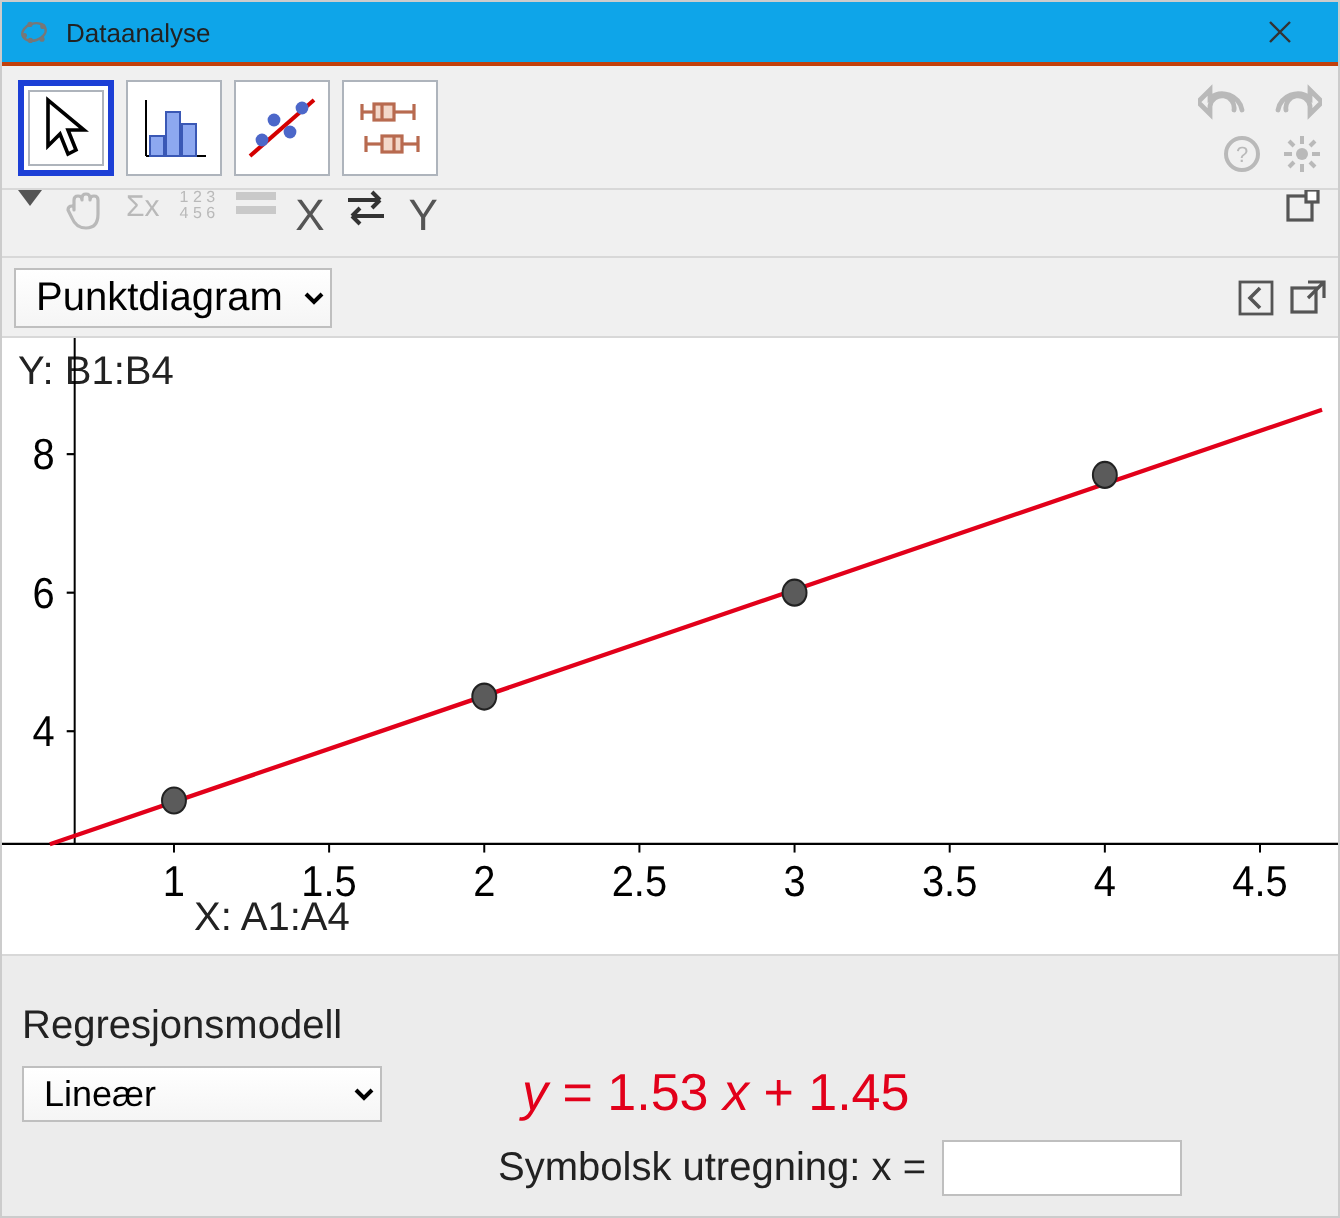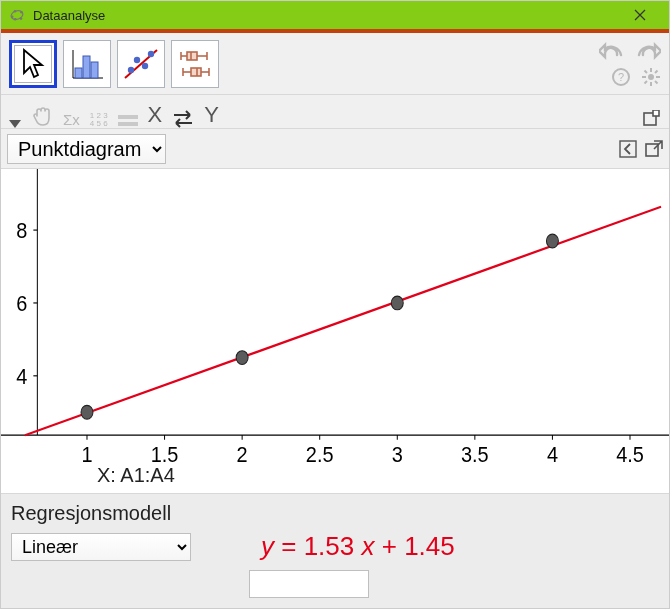--- a/index.html
+++ b/index.html
@@ -19,22 +19,22 @@
     font-family: Arial, Helvetica, sans-serif;
     font-size: 14px; color: var(--text);
     background: #fff;
     border: 1px solid #ccc;
     display: flex; flex-direction: column;
     overflow: hidden;
   }
   
   .titlebar {
     height: 32px; display: flex; align-items: center;
-    padding: 0 8px; background: #84cc16;
-    border-bottom: 4px solid #c2410c;
+    padding: 0 8px; background: #0ea5e9;
+    border-bottom: 2px solid #c2410c;
   }
   .titlebar .app-icon { width: 16px; height: 16px; margin-right: 8px; }
   .titlebar .title { flex: 1; font-size: 13px; }
   .titlebar .winbtn { width: 42px; height: 100%; display:flex; align-items:center; justify-content:center; }
   
   .maintoolbar {
     height: 62px; background: var(--bg-toolbar);
     border-bottom: 1px solid var(--border-light);
     display: flex; align-items: center; padding: 0 8px;
   }
@@ -56,21 +56,21 @@
   }
   .spacer { flex: 1; }
   .corner-btns { display:flex; flex-direction:column; gap:2px; align-items:flex-end;}
   .corner-row { display:flex; gap:10px; }
   .ico { display:inline-flex; color: var(--grey-icon); }
   .ico-dark { color:#555; }
   
   .subtoolbar {
     height: 34px; background: var(--bg-toolbar);
     border-bottom: 1px solid var(--border-light);
-    display:flex; align-items:flex-end; padding: 0 8px; gap:10px;
+    display:flex; align-items:flex-start; padding: 0 8px; gap:10px;
   }
   .subtoolbar .tri {
     width:0;height:0;border-left:6px solid transparent;border-right:6px solid transparent;border-top:8px solid #555;
   }
   .xy-label { font-size: 22px; font-family: Arial; }
   
   .selectrow {
     height: 40px; background: var(--bg-toolbar);
     border-bottom: 1px solid var(--border-light);
     display:flex; align-items:center; padding: 4px 6px; gap:8px;
@@ -85,21 +85,21 @@
   
   .plotarea {
     flex: 1; position: relative; background:#fff; overflow:hidden;
   }
   .plotarea svg { position:absolute; inset:0; width:100%; height:100%; }
   .axis-label { position:absolute; font-size:20px; }
   
   .bottompanel {
     background: #ececec;
     border-top: 1px solid var(--border-light);
-    padding: 8px 10px 10px 10px;
+    padding: 24px 10px 10px 10px;
   }
   .bottompanel .heading { font-size: 20px; margin-bottom:6px; }
   .regrow { display:flex; align-items:center; gap:20px; }
   .formula { font-family: Liberation Sans, sans-serif; font-style: italic; font-size: 26px; color: var(--red); margin-left: 50px; }
   .formula .num { font-style: normal; }
   .symrow { display:flex; align-items:center; gap:8px; margin-top:8px; justify-content:flex-start; padding-left: 238px;}
   .symrow label { font-size: 20px; }
   .symrow input { width: 120px; height: 28px; border:1px solid var(--border); background:#fff; font-size:16px; padding:0 4px;}
 </style>
 </head>
@@ -262,20 +262,21 @@
   </span>
   <span class="ico ico-dark">
     <svg width="18" height="18" viewBox="0 0 18 18">
         <rect x="1" y="4" width="12" height="12" fill="none" stroke="#555" stroke-width="1.6"></rect>
         <path d="M9 1 L17 1 L17 9 M17 1 L9 9" fill="none" stroke="#555" stroke-width="1.6"></path>
       </svg>
   </span>
 </div>
 
 <div class="plotarea">
+  <div class="axis-label" style="left:8px; top:6px;">Y:  B1:B4</div>
   <svg id="plot-svg" viewBox="0 0 670 284" preserveAspectRatio="none">
       <line x1="0" y1="233.2258064516129" x2="670" y2="233.2258064516129" stroke="#000" stroke-width="1"></line>
       <line x1="36.44878048780489" y1="0" x2="36.44878048780489" y2="233.2258064516129" stroke="#000" stroke-width="1"></line>
       <line x1="32.44878048780489" y1="181.29032258064518" x2="36.44878048780489" y2="181.29032258064518" stroke="#000"></line>
       <text x="26.44878048780489" y="188.29032258064518" text-anchor="end" font-size="20" fill="#000" font-family="Arial">4</text>
       <line x1="32.44878048780489" y1="117.41935483870971" x2="36.44878048780489" y2="117.41935483870971" stroke="#000"></line>
       <text x="26.44878048780489" y="124.41935483870971" text-anchor="end" font-size="20" fill="#000" font-family="Arial">6</text>
       <line x1="32.44878048780489" y1="53.548387096774206" x2="36.44878048780489" y2="53.548387096774206" stroke="#000"></line>
       <text x="26.44878048780489" y="60.548387096774206" text-anchor="end" font-size="20" fill="#000" font-family="Arial">8</text>
       <line x1="86.24390243902438" y1="233.2258064516129" x2="86.24390243902438" y2="237.2258064516129" stroke="#000"></line>
@@ -307,15 +308,16 @@
   <div class="heading">Regresjonsmodell</div>
   <div class="regrow">
     <select class="regression-type">
       <option>Lineær</option>
     </select>
     <div class="formula">
       <span>y</span><span class="num"> = </span><span class="num">1.53</span><span> x </span><span class="num">+ </span><span class="num">1.45</span>
     </div>
   </div>
   <div class="symrow">
+    <label>Symbolsk utregning:  x =</label>
     <input type="text" value="" style="">
   </div>
 </div>
 
 </body></html>

